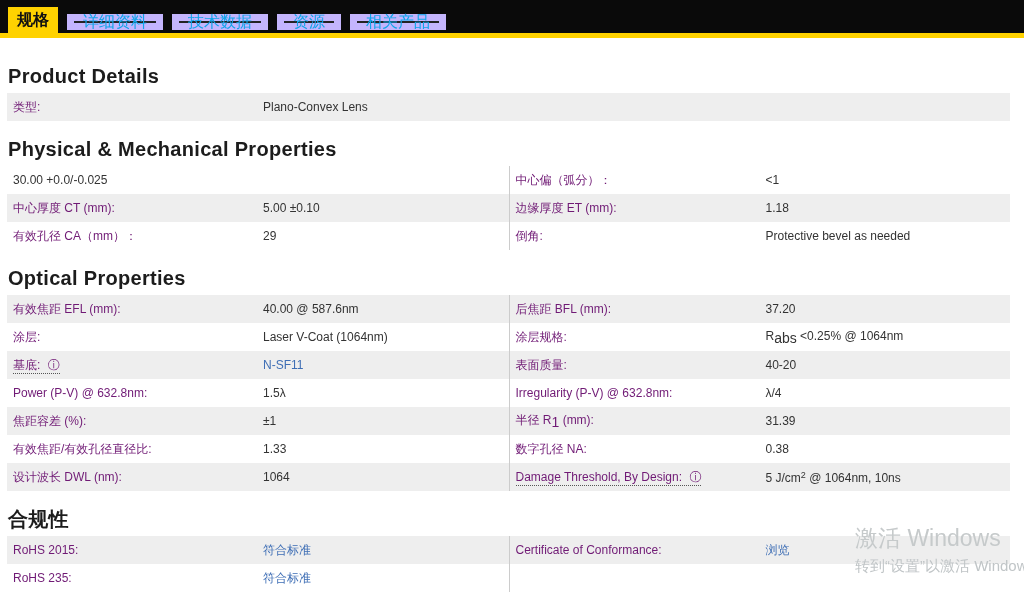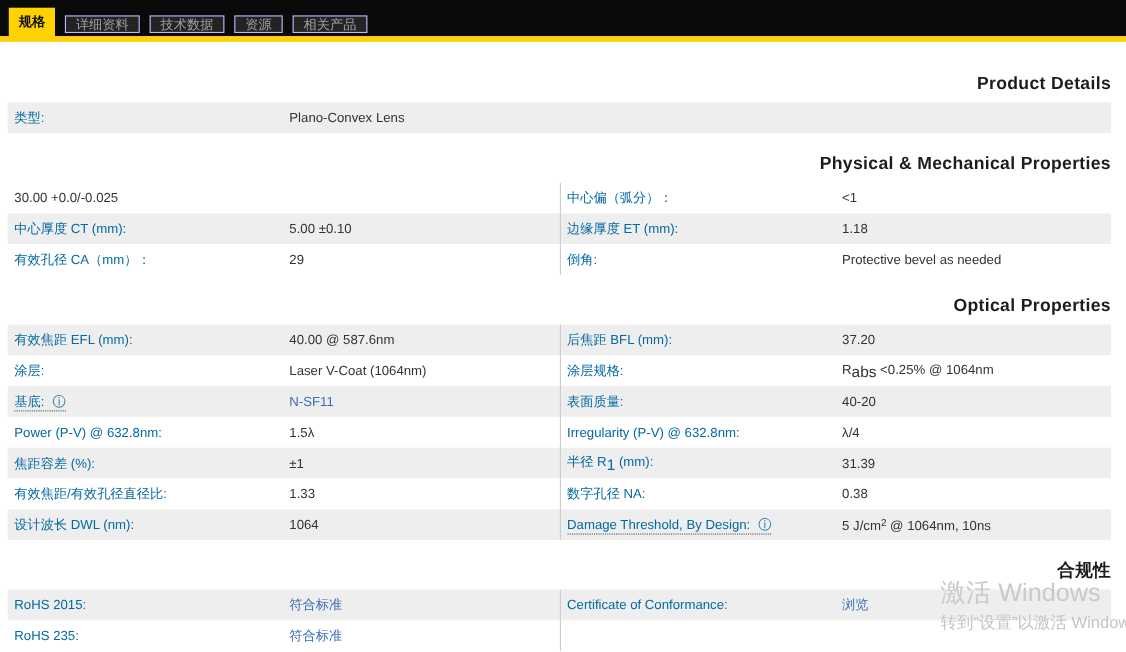--- a/index.html
+++ b/index.html
@@ -2,40 +2,40 @@
 <html><head>
 <meta charset="utf-8">
 <style>
   * { box-sizing: border-box; }
   html,body { margin:0; padding:0; background:#fff; }
   body { font-family:"Liberation Sans", sans-serif; color:#333; }
   .page { position:relative; width:1024px; height:593px; overflow:hidden; background:#fff; }
 
   
   .tabbar { background:#0a0a0a; height:33px; display:flex; align-items:flex-end; padding-left:8px; }
-  .tab { font-size:12px; margin-right:9px; padding:0 9px; display:flex; align-items:center;
+  .tab { font-size:16px; margin-right:9px; padding:0 9px; display:flex; align-items:center;
          border:none; cursor:pointer; font-family:inherit; white-space:nowrap; }
   .tab.active { background:#ffd200; color:#111; height:26px; font-weight:bold; }
-  .tab.inactive { background:#232323; border:1px solid #c4b5fd; color:#a3a3a3; height:16px; margin-bottom:3px; }
+  .tab.inactive { background:#232323; border:7px solid #c4b5fd; color:#0ea5e9; height:16px; margin-bottom:3px; }
   .accent-strip { height:5px; background:#ffd200; }
 
   
   main { margin:0 14px 0 7px; }
   .spec-section { margin-top:20px; }
   .spec-section.first { margin-top:30px; }
-  .spec-section h2 { font-size:16px; line-height:17px; font-weight:bold; color:#1c1c1c;
-                     margin:0 0 8px 1px; letter-spacing:0.3px;text-align:right; }
+  .spec-section h2 { font-size:20px; line-height:17px; font-weight:bold; color:#1c1c1c;
+                     margin:0 0 8px 1px; letter-spacing:0.3px; }
   .rows {}
   .row { display:flex; min-height:28px; background:#fff; }
   .row.shaded { background:#eeeeee; }
   .cell { display:flex; align-items:center; padding-left:6px; }
   .cell.half { width:50%; }
   .cell.right { border-left:1px solid #cccccc; }
   .cell.full { width:100%; }
-  .label { width:250px; flex:none; font-size:12px; color:#0369a1; padding-right:8px; }
+  .label { width:250px; flex:none; font-size:12px; color:#701a75; padding-right:8px; }
   .value { font-size:12px; color:#333; }
   .u-dotted { border-bottom:1px dotted #555; padding-bottom:1px; }
   .info-icon { font-size:12px; margin-left:4px; font-style:normal; }
   .spec-link { color:#3e6eb5; text-decoration:none; cursor:pointer; }
   sub { font-size:14px; vertical-align:-3px; }
   sup { font-size:9px; vertical-align:4px; }
 
   
   .watermark { position:absolute; left:855px; top:523px; pointer-events:none; white-space:nowrap; }
   .wm-line1 { font-size:23px; color:#c6cacb; }

